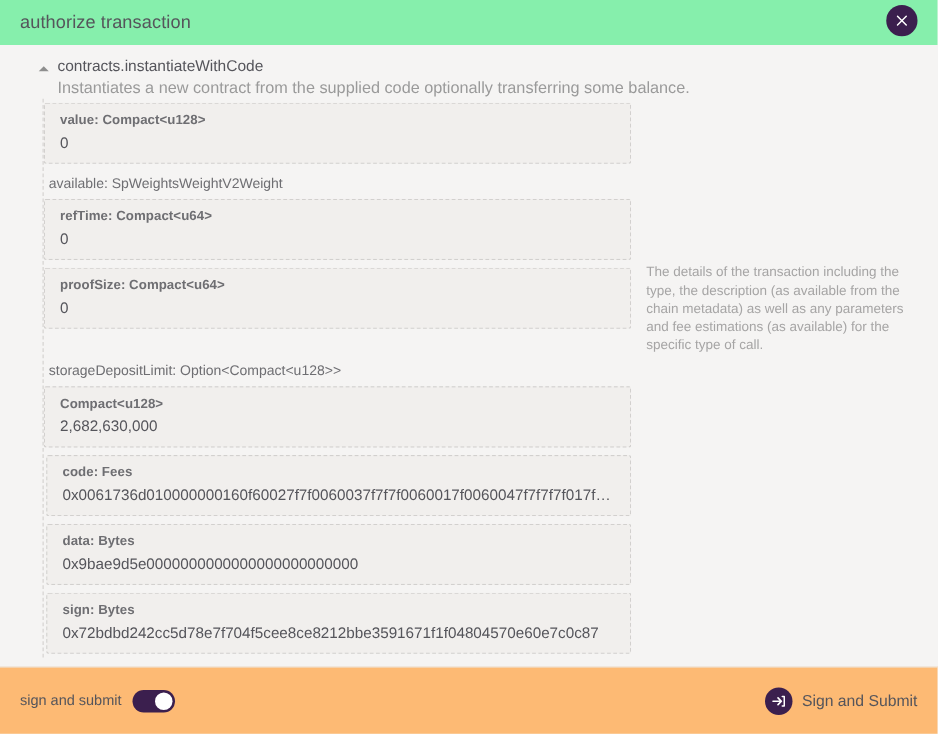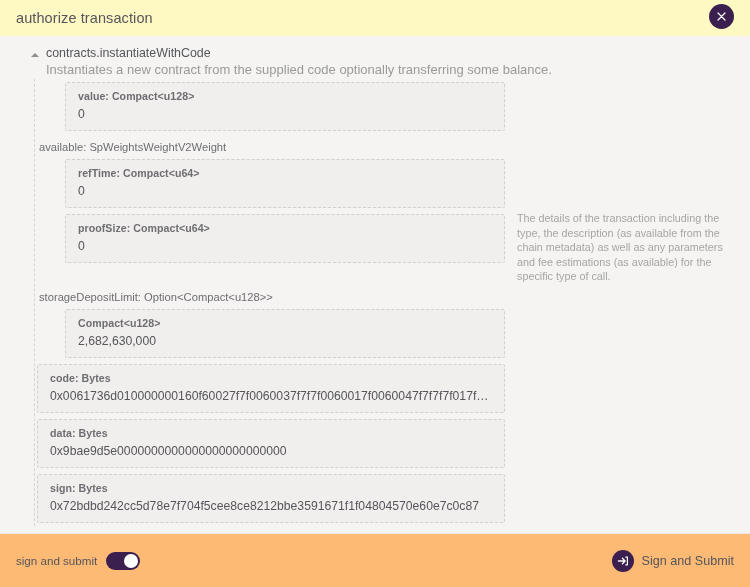--- a/index.html
+++ b/index.html
@@ -26,21 +26,21 @@
   }
 
   
   .modal-header {
     position: relative;
     height: 36px;
     flex: 0 0 36px;
     padding: 0 0 0 16px;
     display: flex;
     align-items: center;
-    background: #fef9c3;
+    background: #86efac;
   }
   .modal-title {
     font-size: 14.5px;
     color: #55555b;
     font-weight: 400;
     letter-spacing: 0.1px;
   }
   .close-button {
     position: absolute;
     right: 16px;
@@ -157,21 +157,21 @@
     overflow: hidden;
     text-overflow: ellipsis;
   }
   .group-label {
     font-size: 11.2px;
     color: #6e6e72;
     line-height: 16px;
     padding: 5px 0 1px 2px;
     font-weight: 400;
   }
-  .indent-1 { margin-left: 30px; }
+  .indent-1 { }
   .indent-0 { margin-left: 2px; }
 
   .outer-dashed {
     border-left: 1px dashed #d6d4d2;
     padding-left: 0px;
     margin-left: 6px;
   }
 
   .fees-line {
     font-size: 11.4px;
@@ -324,21 +324,21 @@
               <div class="field-label">Compact&lt;u128&gt;</div>
               <div class="field-value">2,682,630,000</div>
             </div>
           </div>
           <div class="param-right"></div>
         </div>
 
         <div class="param-row">
           <div class="param-left">
             <div class="dashed-box indent-0">
-              <div class="field-label">code: Bytes</div>
+              <div class="field-label">code: Fees</div>
               <div class="field-value">0x0061736d010000000160f60027f7f0060037f7f7f0060017f0060047f7f7f7f017f600...</div>
             </div>
           </div>
           <div class="param-right"></div>
         </div>
 
         <div class="param-row">
           <div class="param-left">
             <div class="dashed-box indent-0">
               <div class="field-label">data: Bytes</div>

